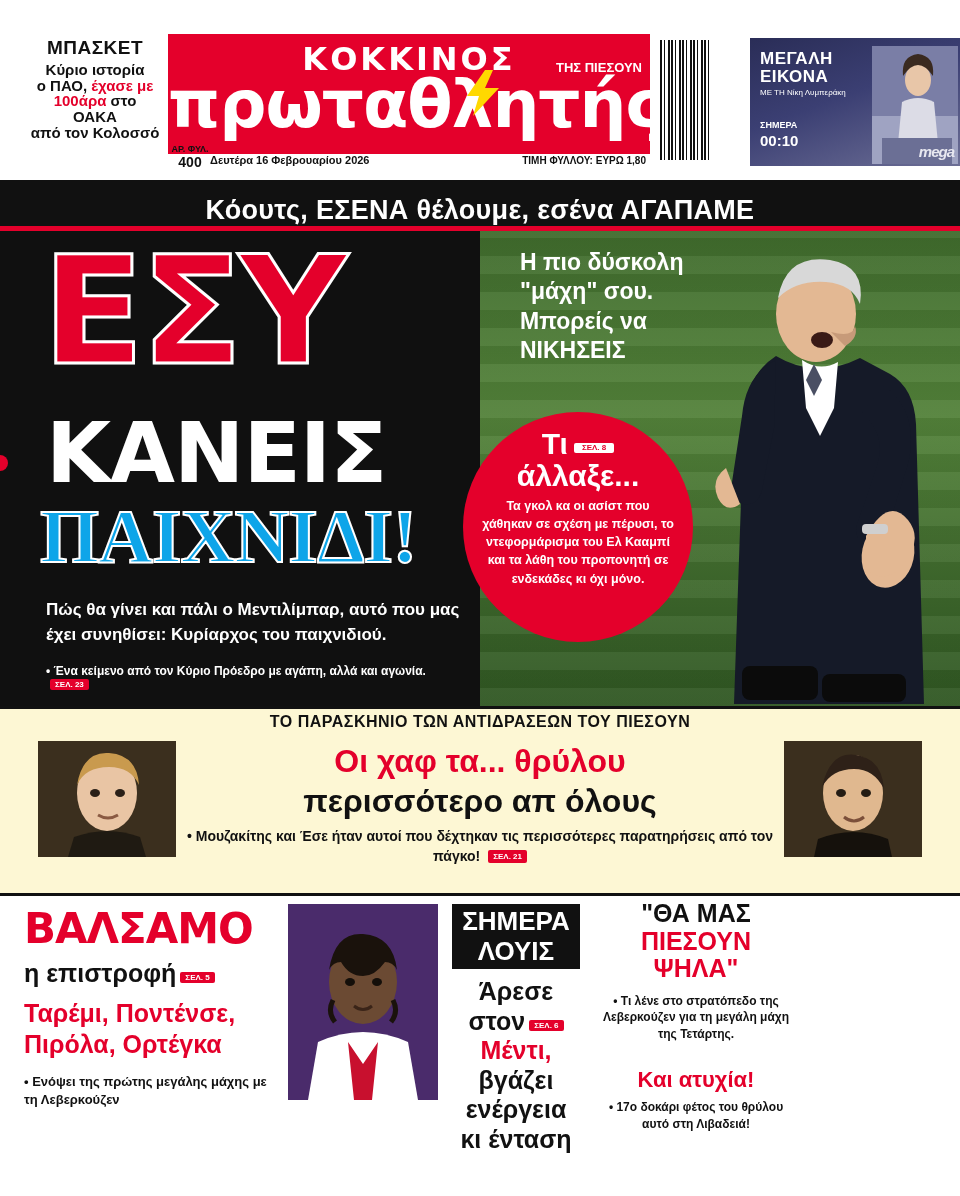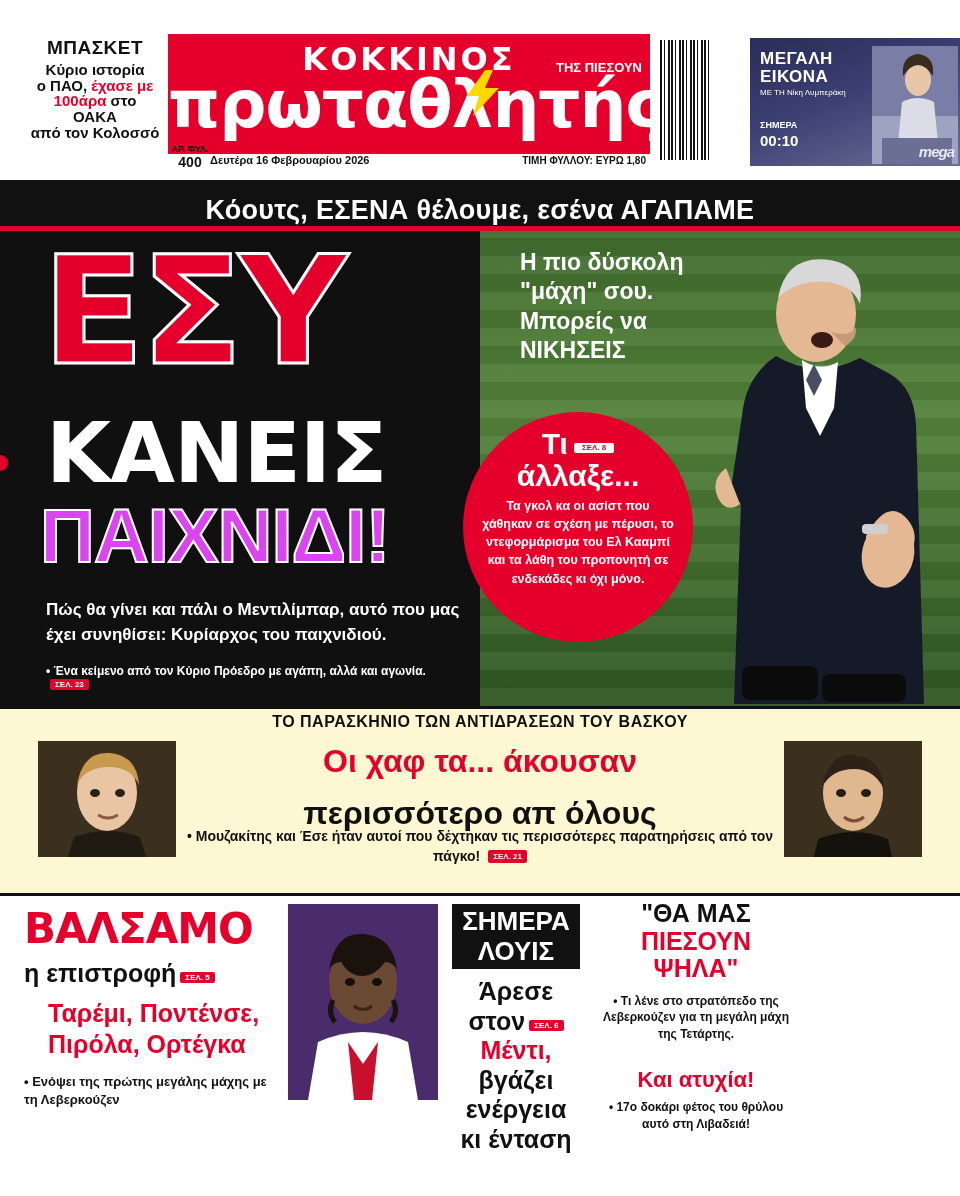--- a/index.html
+++ b/index.html
@@ -150,23 +150,23 @@
     position:absolute; left:520px; top:22px; width:210px;
     color:#fff; font-size:23px; font-weight:bold; line-height:1.28;
   }
   .kaneis {
     position:absolute; left:46px; top:185px;
     font-size:84px; font-weight:bold; color:#fff; letter-spacing:-1px;
     font-family:"DejaVu Sans", sans-serif; line-height:1;
   }
   .paixnidi {
     position:absolute; left:40px; top:272px;
-    font-size:76px; font-weight:bold; color:#d946ef; letter-spacing:-1px;
+    font-size:76px; font-weight:bold; color:#0ea5e9; letter-spacing:-1px;
     -webkit-text-stroke:2px #fff;
-    font-family:Liberation Sans, sans-serif; line-height:1;
+    font-family:Liberation Serif, serif; line-height:1;
   }
   .hero-lead {
     position:absolute; left:46px; top:372px; width:420px;
     color:#fff; font-size:17px; font-weight:bold; line-height:1.45;
   }
   .hero-note {
     position:absolute; left:46px; top:438px; width:420px;
     color:#fff; font-size:12px; font-weight:bold;
   }
   .page-badge {
@@ -209,21 +209,21 @@
     position:absolute; right:38px; top:32px; width:138px; height:116px;
     background:linear-gradient(180deg,#6d5a3a,#3a2f1f);
     overflow:hidden;
   }
   .mid-t1 {
     position:absolute; left:0; top:34px; width:960px; text-align:center;
     font-size:32px; font-weight:bold; color:#e4002b;
   }
   .mid-t2 {
     position:absolute; left:0; top:74px; width:960px; text-align:center;
-    font-size:32px; font-weight:bold; color:#111;margin-top:12px;
+    font-size:32px; font-weight:bold; color:#111;
   }
   .mid-body {
     position:absolute; left:180px; top:118px; width:600px; text-align:center;
     font-size:14px; font-weight:bold; color:#111; line-height:1.4;
   }
   .badge-dark {
     display:inline-block; background:#e4002b; color:#fff; font-size:8px;
     font-weight:bold; padding:1px 5px; border-radius:2px; vertical-align:2px; margin-left:4px;
   }
 
@@ -232,21 +232,21 @@
 
   .col1 { position:absolute; left:24px; top:8px; width:260px; }
   .valsamo {
     font-size:42px; font-weight:bold; color:#e4002b; letter-spacing:-1px;
     font-family:"DejaVu Sans", sans-serif;
   }
   .epistrofi {
     font-size:25px; font-weight:bold; color:#111; margin-top:6px;
   }
   .names1 {
-    font-size:25px; font-weight:bold; color:#e4002b; margin-top:10px; line-height:1.25;margin-left:24px;
+    font-size:25px; font-weight:bold; color:#e4002b; margin-top:10px; line-height:1.25;
   }
   .col1-body {
     font-size:13px; font-weight:bold; color:#111; margin-top:12px; line-height:1.4;
   }
 
   .col2 {
     position:absolute; left:288px; top:8px; width:150px; height:196px;
     background:linear-gradient(180deg,#4a2b6b 0%, #6d3f93 45%, #2a1740 100%);
     overflow:hidden;
   }
@@ -383,21 +383,21 @@
     <div class="redcircle">
       <div class="rc-l1">
         <span>Τι</span><span class="rc-badge">ΣΕΛ. 8</span>
       </div>
       <div class="rc-l2">άλλαξε...</div>
       <div class="rc-body">Τα γκολ κα οι ασίστ που χάθηκαν σε σχέση με πέρυσι, το ντεφορμάρισμα του Ελ Κααμπί και τα λάθη του προπονητή σε ενδεκάδες κι όχι μόνο.</div>
     </div>
   </div>
 
   <div class="mid">
-    <div class="mid-head">ΤΟ ΠΑΡΑΣΚΗΝΙΟ ΤΩΝ ΑΝΤΙΔΡΑΣΕΩΝ ΤΟΥ ΒΑΣΚΟΥ</div>
+    <div class="mid-head">ΤΟ ΠΑΡΑΣΚΗΝΙΟ ΤΩΝ ΑΝΤΙΔΡΑΣΕΩΝ ΤΟΥ ΠΙΕΣΟΥΝ</div>
 
     <svg class="mid-face-l" viewBox="0 0 138 116">
       <rect width="138" height="116" fill="#3b2f1e"></rect>
       <ellipse cx="69" cy="52" rx="30" ry="38" fill="#e9c5a4"></ellipse>
       <path d="M39 44 q6 -34 32 -32 q28 2 30 32 q-8 -18 -30 -18 q-24 0 -32 18z" fill="#c99a4e"></path>
       <ellipse cx="57" cy="52" rx="5" ry="4" fill="#2a2018"></ellipse>
       <ellipse cx="82" cy="52" rx="5" ry="4" fill="#2a2018"></ellipse>
       <path d="M60 74 q10 6 20 0" stroke="#8a5a42" stroke-width="3" fill="none"></path>
       <path d="M36 96 q34 -12 66 0 l6 20 h-78z" fill="#1f1a12"></path>
     </svg>
@@ -405,21 +405,21 @@
     <svg class="mid-face-r" viewBox="0 0 138 116">
       <rect width="138" height="116" fill="#3b2f1e"></rect>
       <ellipse cx="69" cy="52" rx="30" ry="38" fill="#e0b88f"></ellipse>
       <path d="M38 46 q8 -36 34 -32 q26 4 28 34 q-10 -20 -30 -20 q-22 0 -32 18z" fill="#2e2118"></path>
       <ellipse cx="57" cy="52" rx="5" ry="4" fill="#241c14"></ellipse>
       <ellipse cx="82" cy="52" rx="5" ry="4" fill="#241c14"></ellipse>
       <path d="M60 76 q10 8 20 0" stroke="#7b4f3a" stroke-width="3" fill="none"></path>
       <path d="M34 98 q36 -14 70 0 l4 18 h-78z" fill="#15110c"></path>
     </svg>
 
-    <div class="mid-t1">Οι χαφ τα... άκουσαν</div>
+    <div class="mid-t1">Οι χαφ τα... θρύλου</div>
     <div class="mid-t2">περισσότερο απ όλους</div>
     <div class="mid-body">
       <span>• Μουζακίτης και Έσε ήταν αυτοί που δέχτηκαν τις περισσότερες παρατηρήσεις από τον πάγκο!</span>
       <span class="badge-dark">ΣΕΛ. 21</span>
     </div>
   </div>
 
   <div class="bottom">
 
     <div class="col1">

